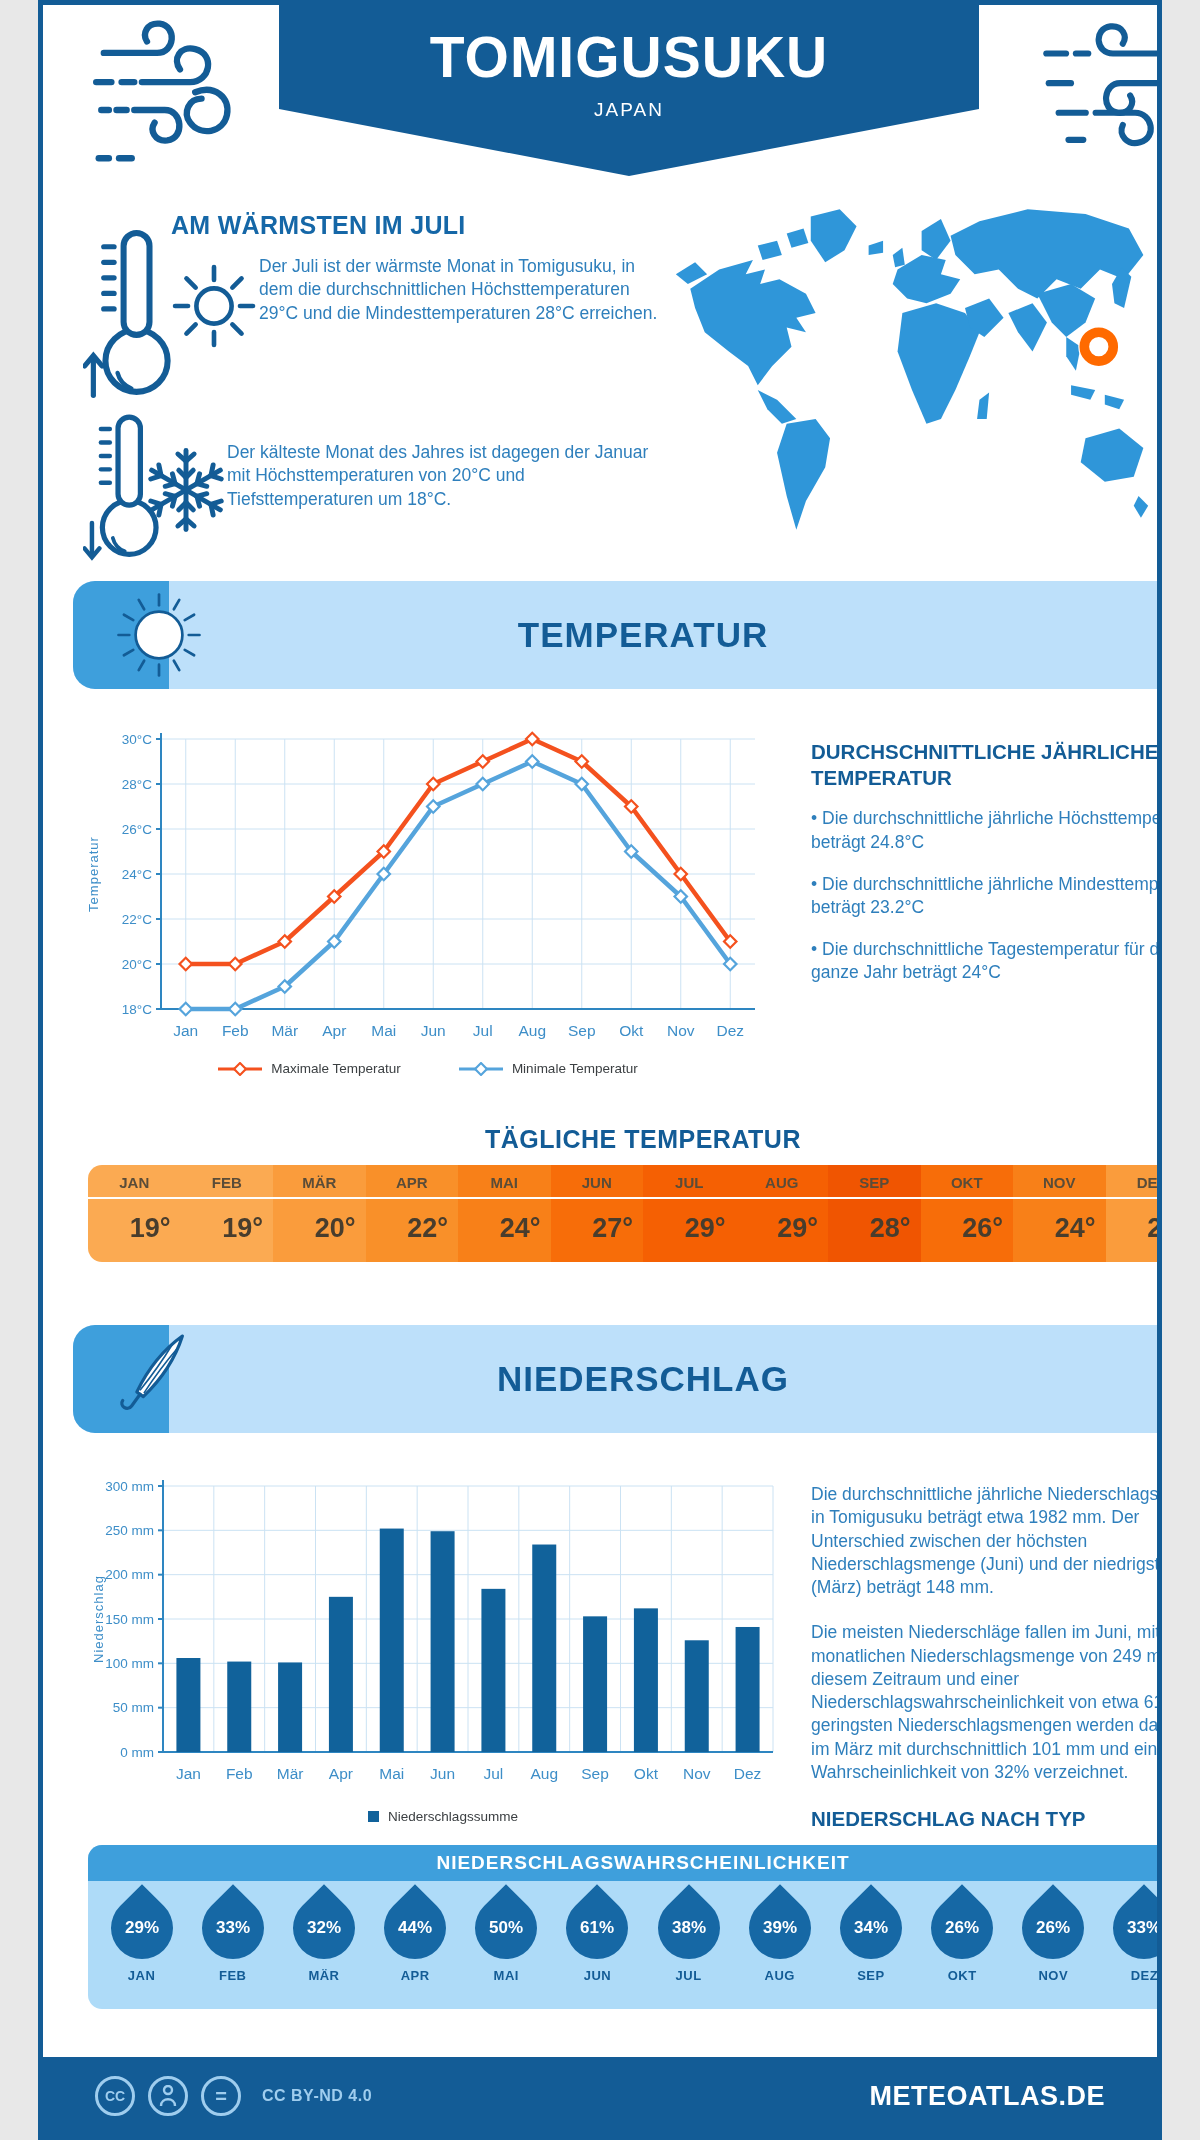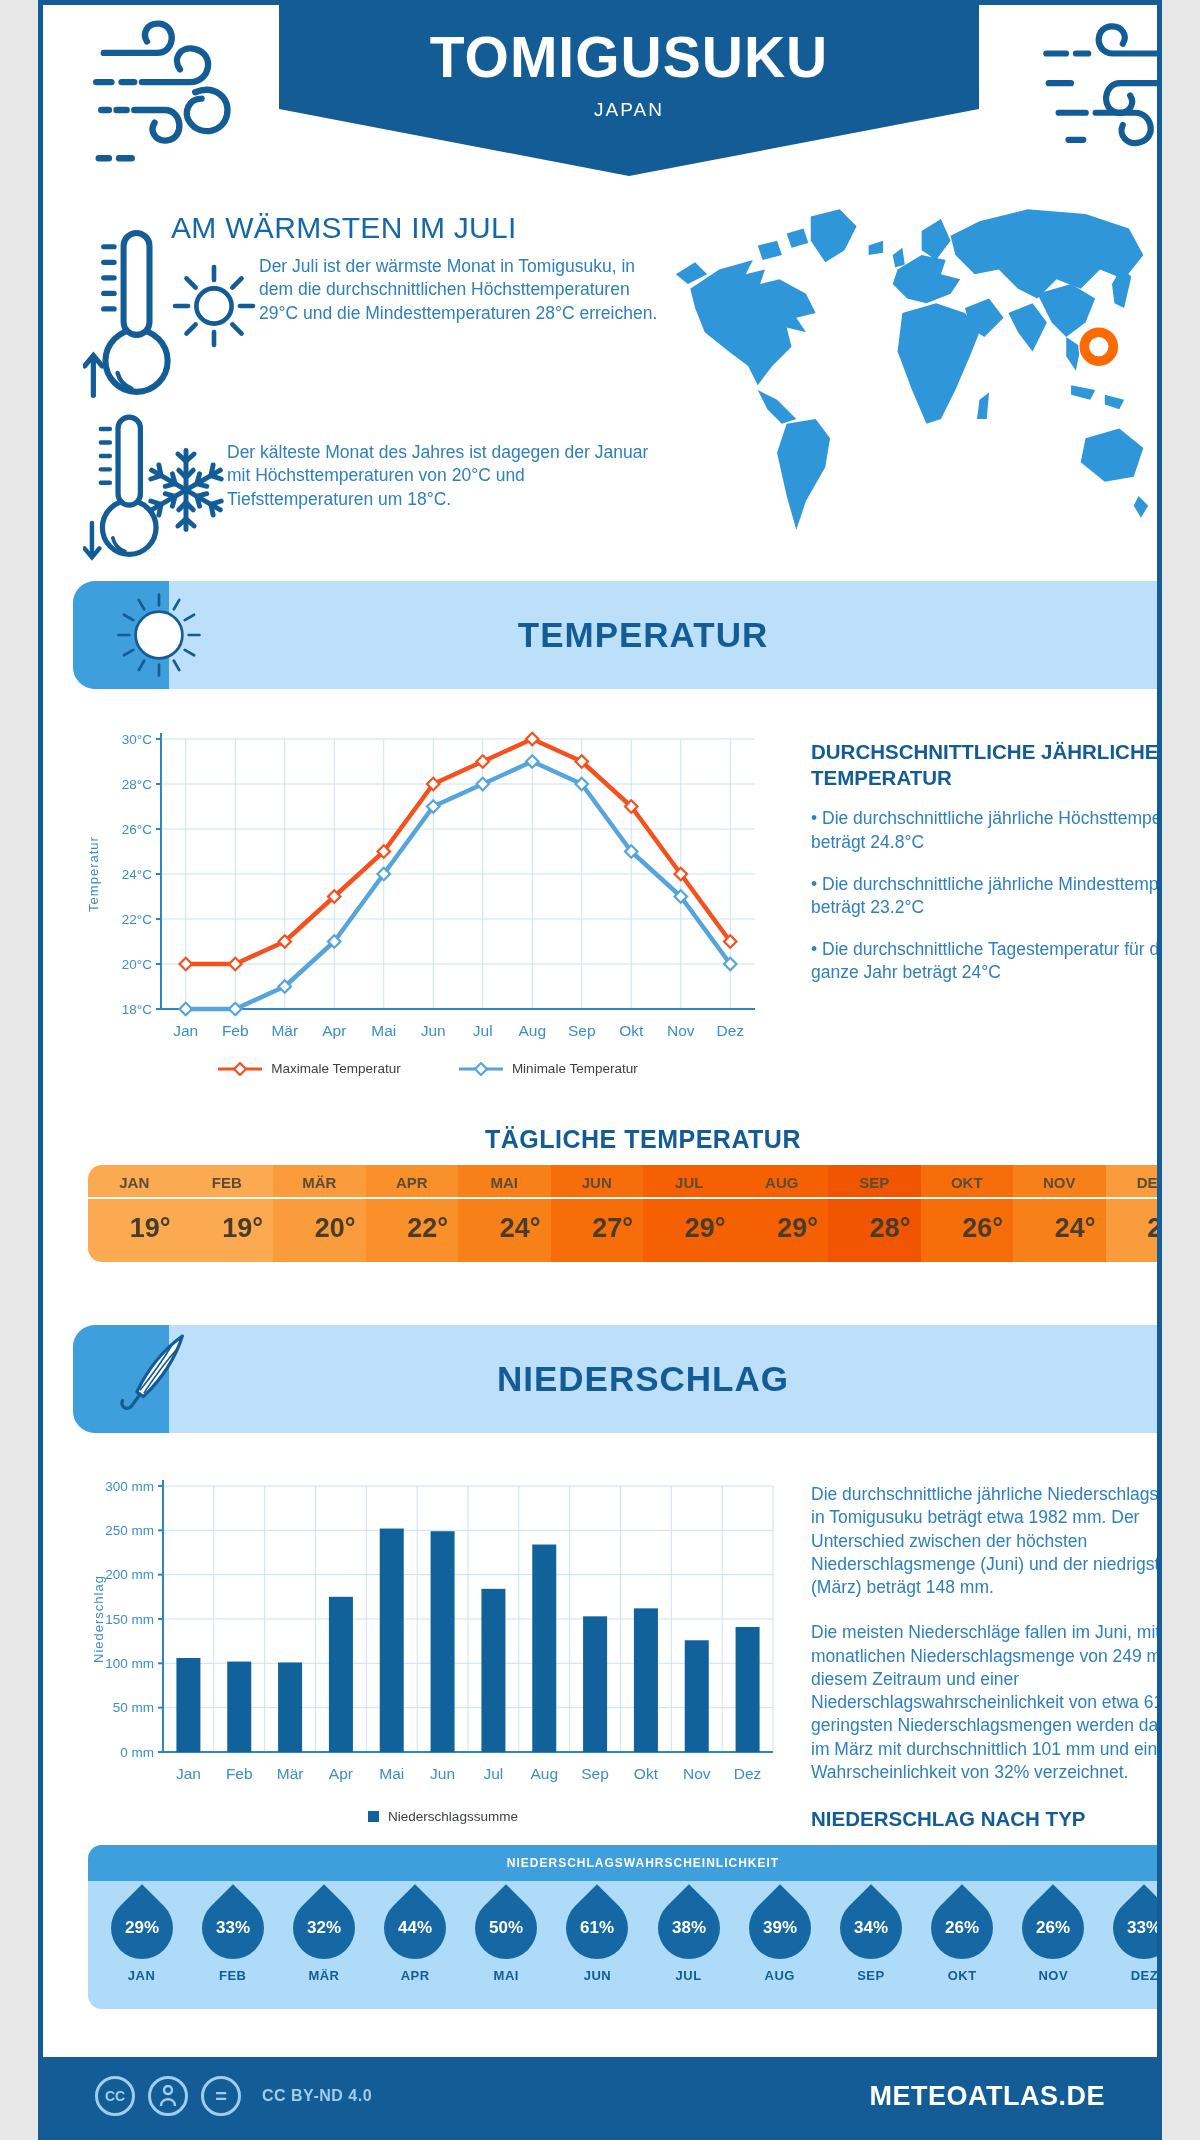--- a/index.html
+++ b/index.html
@@ -11,21 +11,21 @@
   body{background:#e8e8e8;font-family:"Liberation Sans",sans-serif;}
   .page{position:relative;width:1124px;height:2140px;background:#fff;margin:0 auto;
         border:5px solid var(--dk);overflow:hidden;}
   .abs{position:absolute;}
   
   .title-banner{left:236px;top:-1px;width:700px;height:172px;background:var(--dk);
     clip-path:polygon(0 0,100% 0,100% 61%,50% 100%,0 61%);text-align:center;color:#fff;}
   .main-title{margin-top:20px;font-size:57px;font-weight:800;letter-spacing:1px;}
   .main-subtitle{margin-top:9px;font-size:19px;letter-spacing:2px;}
   
-  .sec-title{font-size:30px;font-weight:400;color:var(--head);letter-spacing:.3px;}
+  .sec-title{font-size:25px;font-weight:700;color:var(--head);letter-spacing:.3px;}
   .sec-text{font-size:17.5px;line-height:1.33;color:var(--body);}
   
   .coords-label{writing-mode:vertical-rl;font-weight:800;color:var(--dk);font-size:16px;letter-spacing:1.5px;}
   .okinawa-label{writing-mode:vertical-rl;font-weight:700;color:#8AC2EB;font-size:11.5px;letter-spacing:2.5px;}
   
   .banner{background:var(--light);border-radius:22px;}
   .banner .strip{position:absolute;left:0;top:0;width:96px;height:100%;background:var(--strip);
     border-radius:22px 0 0 22px;}
   .banner .banner-title{position:absolute;left:0;right:0;top:50%;transform:translateY(-50%);
     text-align:center;font-size:35px;font-weight:800;color:var(--dk);letter-spacing:1px;}
@@ -40,21 +40,21 @@
   .legend-sq{display:inline-block;width:11px;height:11px;}
   
   .daily-heading{text-align:center;font-size:25px;font-weight:800;color:var(--dk);letter-spacing:.5px;}
   .daily-table{display:flex;border-radius:14px;overflow:hidden;}
   .daily-cell{flex:1;text-align:center;}
   .daily-cell .m{font-size:15px;font-weight:700;color:#5A4C38;padding-top:9px;height:34px;border-bottom:2px solid #fff;}
   .daily-cell .v{font-size:27px;font-weight:800;color:#483D2D;line-height:59px;padding-left:32px;}
   
   .prob-panel{background:var(--panel);border-radius:14px;}
   .prob-head{height:36px;background:var(--strip);border-radius:14px 14px 0 0;color:#fff;
-    font-size:12px;font-weight:800;text-align:center;line-height:36px;letter-spacing:1px;}
+    font-size:19px;font-weight:800;text-align:center;line-height:36px;letter-spacing:1px;}
   .drops-row{display:flex;padding:8px 8px 0 8px;}
   .drop-col{flex:1;text-align:center;}
   .drop{width:62px;height:62px;background:var(--drop);border-radius:0 50% 50% 50%;
     transform:rotate(45deg);margin:8px auto 9px auto;position:relative;}
   .drop span{position:absolute;inset:0;display:flex;align-items:center;justify-content:center;
     transform:rotate(-45deg);color:#fff;font-weight:800;font-size:17px;}
   .drop-month{font-size:13px;font-weight:800;color:var(--dk);letter-spacing:.5px;}
   
   .footer{left:0;bottom:0;width:100%;height:78px;background:var(--dk);display:flex;align-items:center;padding:11px 52px;}
   .cc-circle{width:40px;height:40px;border:3px solid #9FCDEE;border-radius:50%;display:flex;

